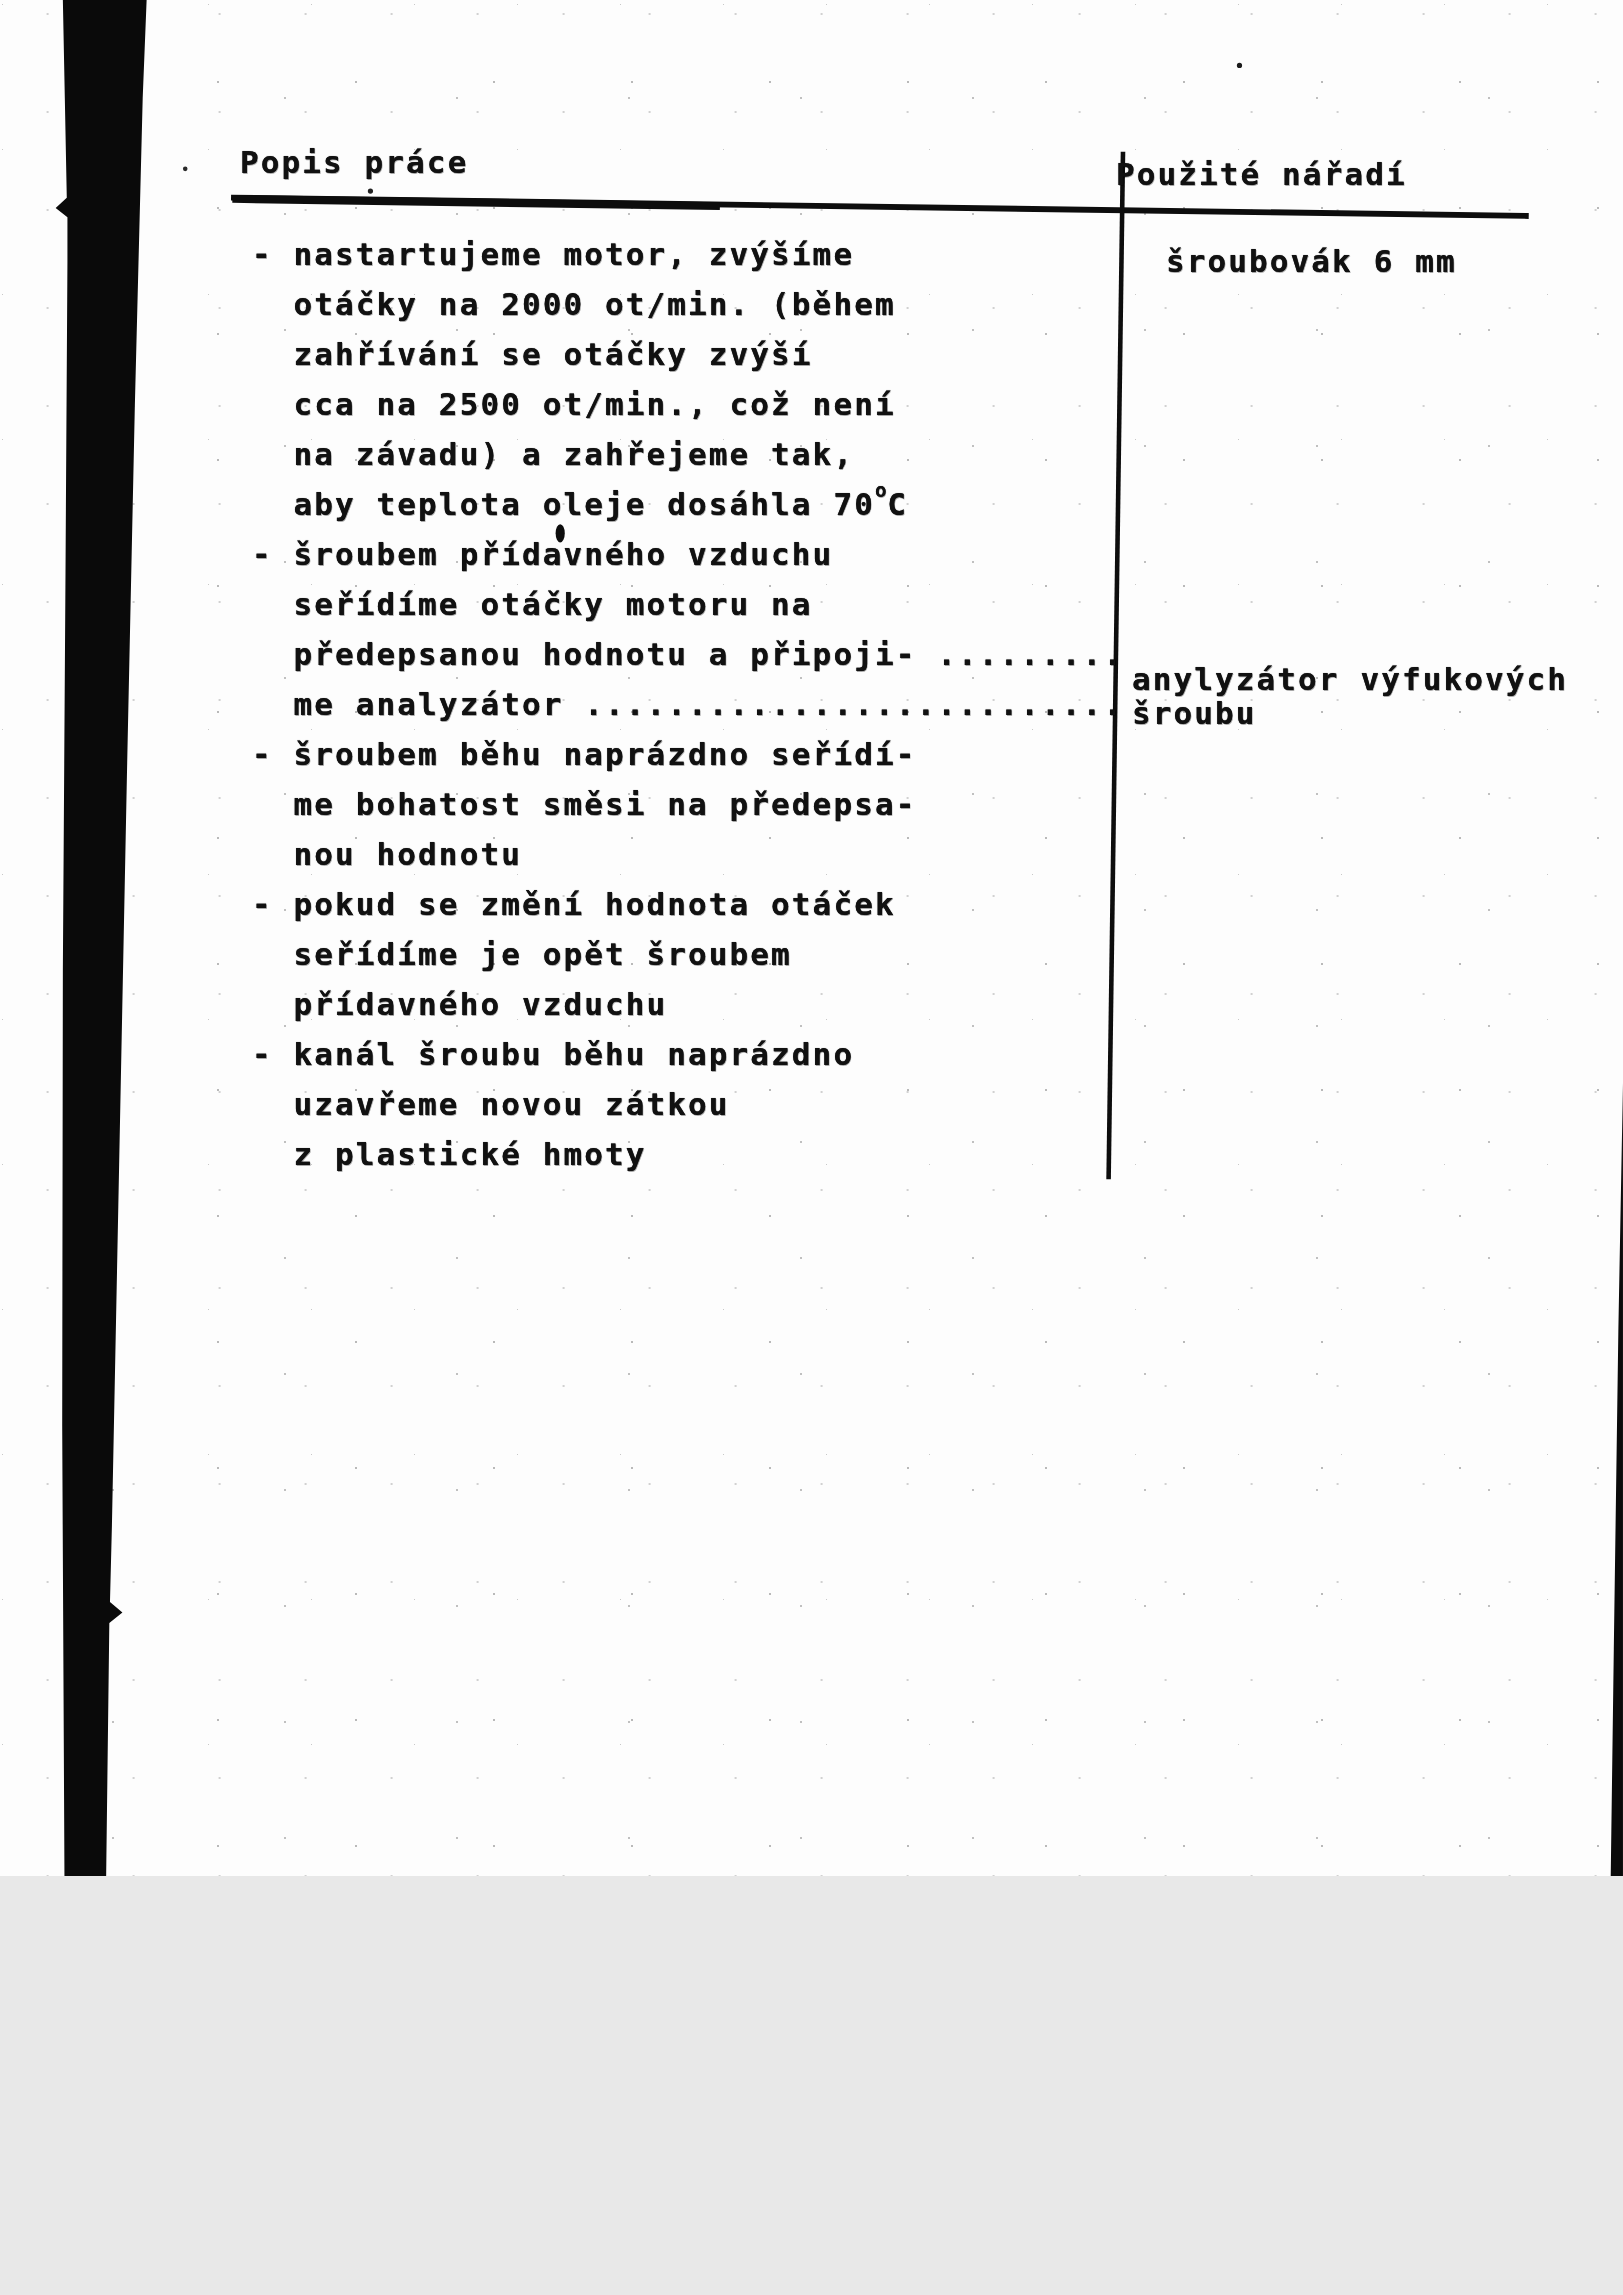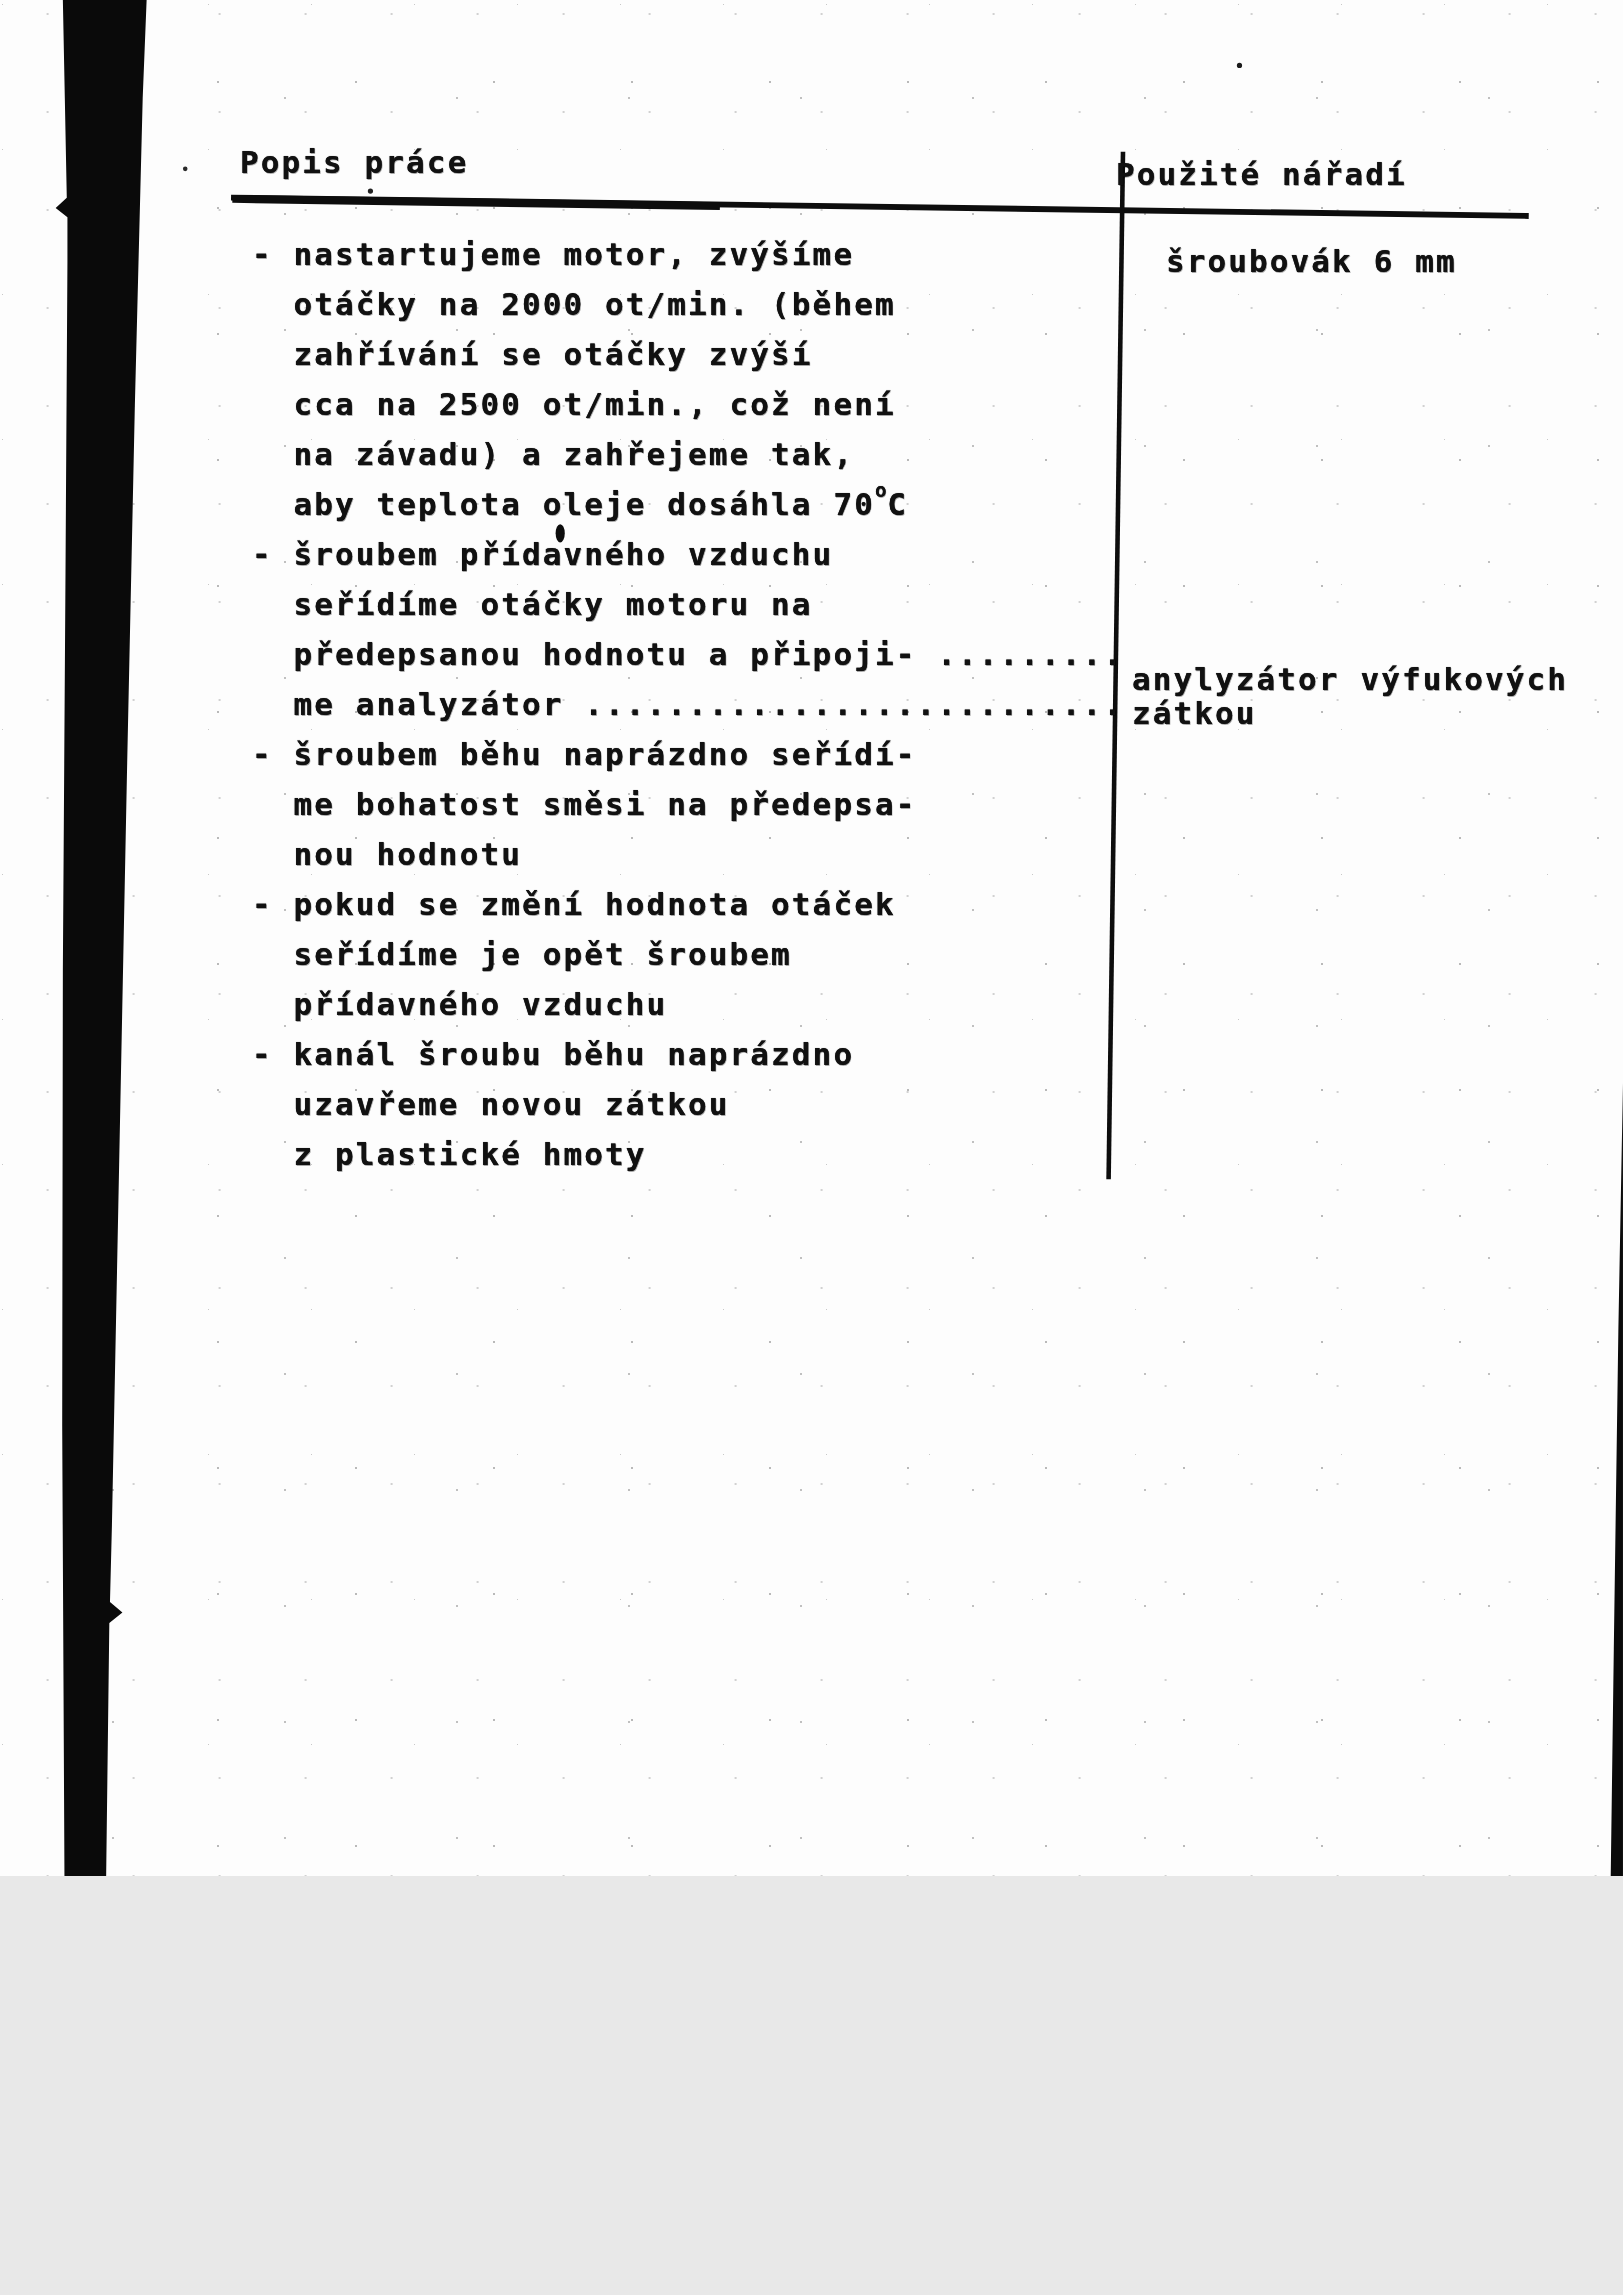--- a/index.html
+++ b/index.html
@@ -107,16 +107,16 @@
   seřídíme je opět šroubem
   přídavného vzduchu
 - kanál šroubu běhu naprázdno
   uzavřeme novou zátkou
   z plastické hmoty</div>
 
   <span class="txt tool-line-1">šroubovák 6 mm</span>
 
   <span class="txt tool-line-2">anylyzátor výfukových</span>
 
-  <span class="txt tool-line-3">zátkou</span>
+  <span class="txt tool-line-3">šroubu</span>
 
 </div>
 
 
 </body></html>

